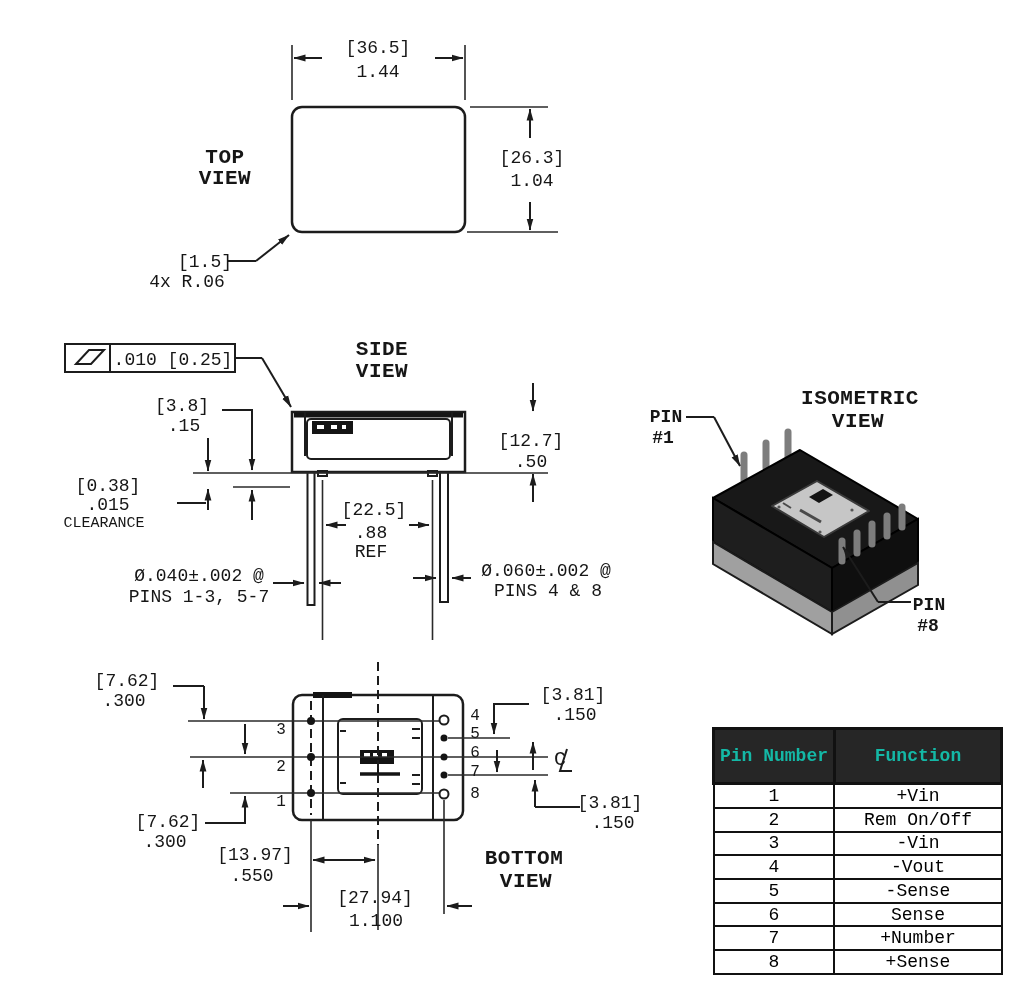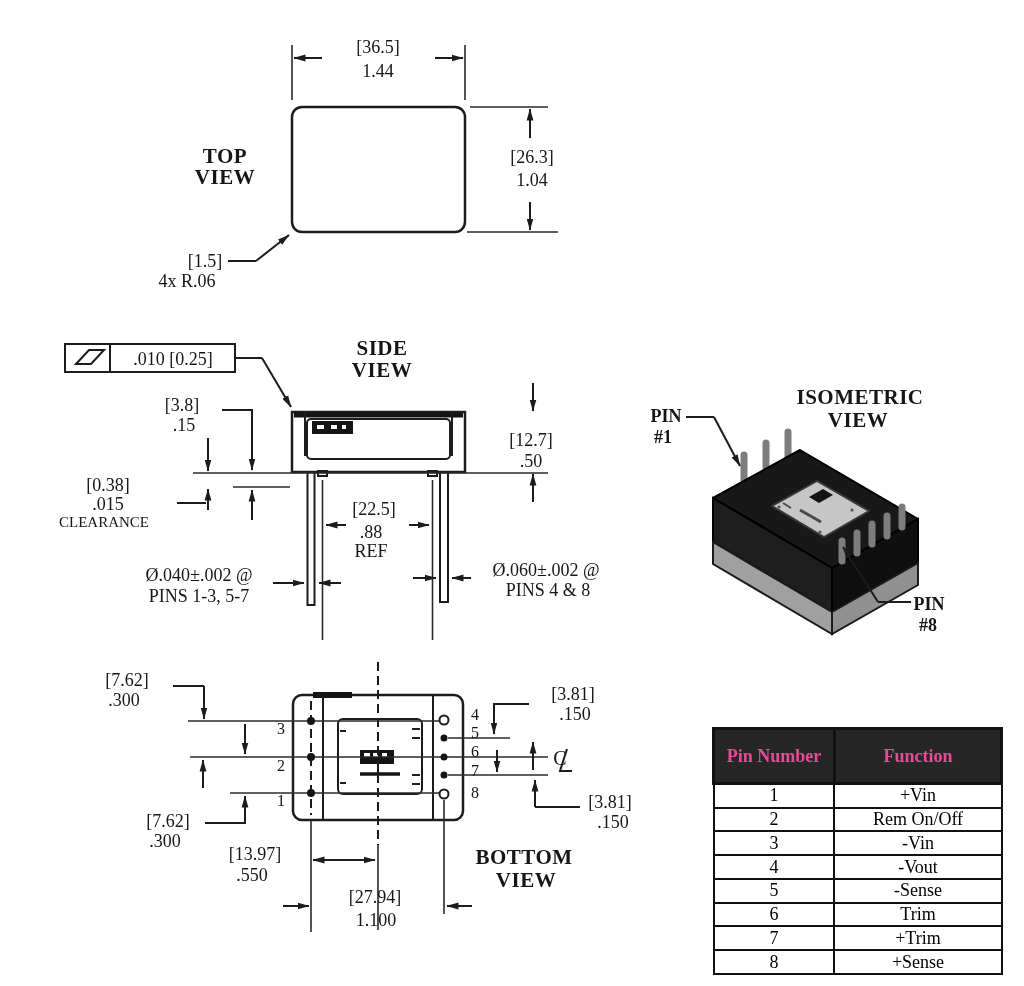--- a/index.html
+++ b/index.html
@@ -1,33 +1,33 @@
 <!DOCTYPE html>
 <html><head>
 <meta charset="utf-8">
 <style>
   html,body{margin:0;padding:0;background:#ffffff;}
   #stage{position:relative;width:1024px;height:986px;background:#fff;overflow:hidden;
-         font-family:Liberation Serif, serif;}
+         font-family:Liberation Mono, monospace;}
   svg{position:absolute;left:0;top:0;}
   .ln{stroke:#1c1c1c;stroke-width:2;fill:none;}
   .ln25{stroke:#1c1c1c;stroke-width:2.5;fill:none;}
   .thin{stroke:#2a2a2a;stroke-width:1.6;fill:none;}
   .dsh{stroke-dasharray:9 5;}
   text{fill:#161616;}
   .dim{font-size:18px;text-anchor:middle;}
   .dim-s{font-size:15px;text-anchor:middle;}
   .ttl{font-size:21px;font-weight:bold;text-anchor:middle;letter-spacing:.5px;}
   .lbl{font-size:18px;font-weight:bold;text-anchor:middle;}
   .pn{font-size:16px;text-anchor:middle;}
   .cl{font-size:20px;text-anchor:middle;}
   
   #pin-table-wrap{position:absolute;left:712px;top:727px;width:291px;height:248px;}
   #pin-table-wrap table{width:100%;height:100%;border-collapse:collapse;background:#fff;}
-  #pin-table-wrap th{background:#262626;color:#ec4899;font-size:18px;font-weight:600;
+  #pin-table-wrap th{background:#262626;color:#14b8a6;font-size:18px;font-weight:600;
       border:3px solid #111;height:50px;}
   #pin-table-wrap td{border:2px solid #111;font-size:18px;text-align:center;padding:0;}
   #pin-table-wrap td.fn{width:58%;}
 </style>
 </head>
 <body>
 
 <div id="stage">
 <svg width="1024" height="986" viewBox="0 0 1024 986">
   <defs>
@@ -269,25 +269,25 @@
       <tr>
         <td>4</td>
         <td class="fn">-Vout</td>
       </tr>
       <tr>
         <td>5</td>
         <td class="fn">-Sense</td>
       </tr>
       <tr>
         <td>6</td>
-        <td class="fn">Trim</td>
+        <td class="fn">Sense</td>
       </tr>
       <tr>
         <td>7</td>
-        <td class="fn">+Trim</td>
+        <td class="fn">+Number</td>
       </tr>
       <tr>
         <td>8</td>
         <td class="fn">+Sense</td>
       </tr>
     </tbody>
   </table>
 </div>
 </div>
 

